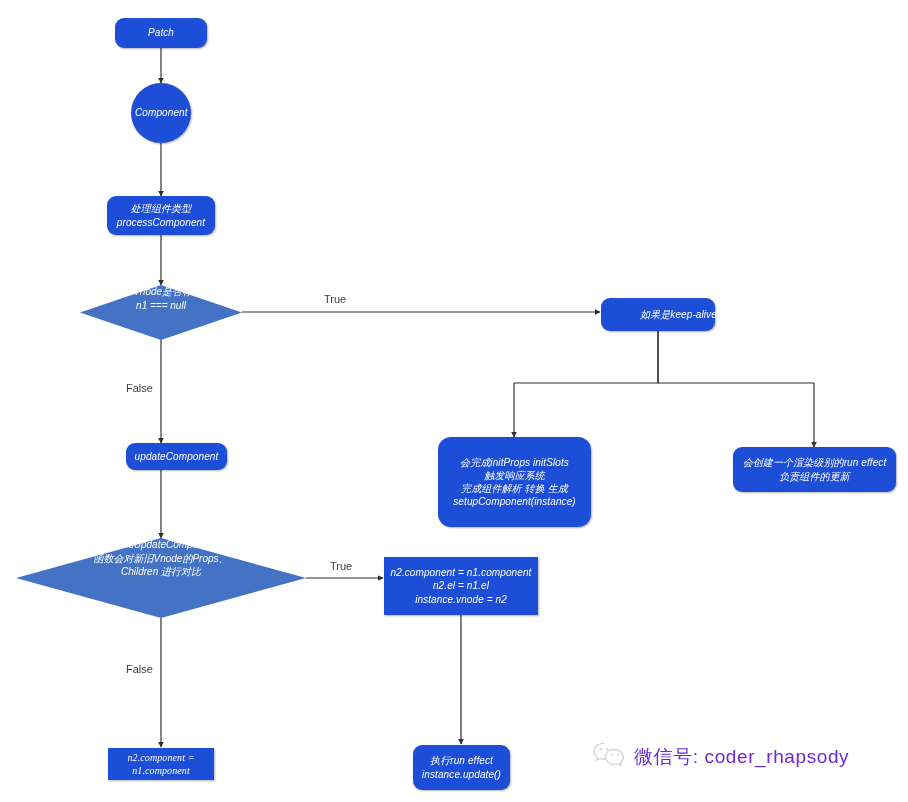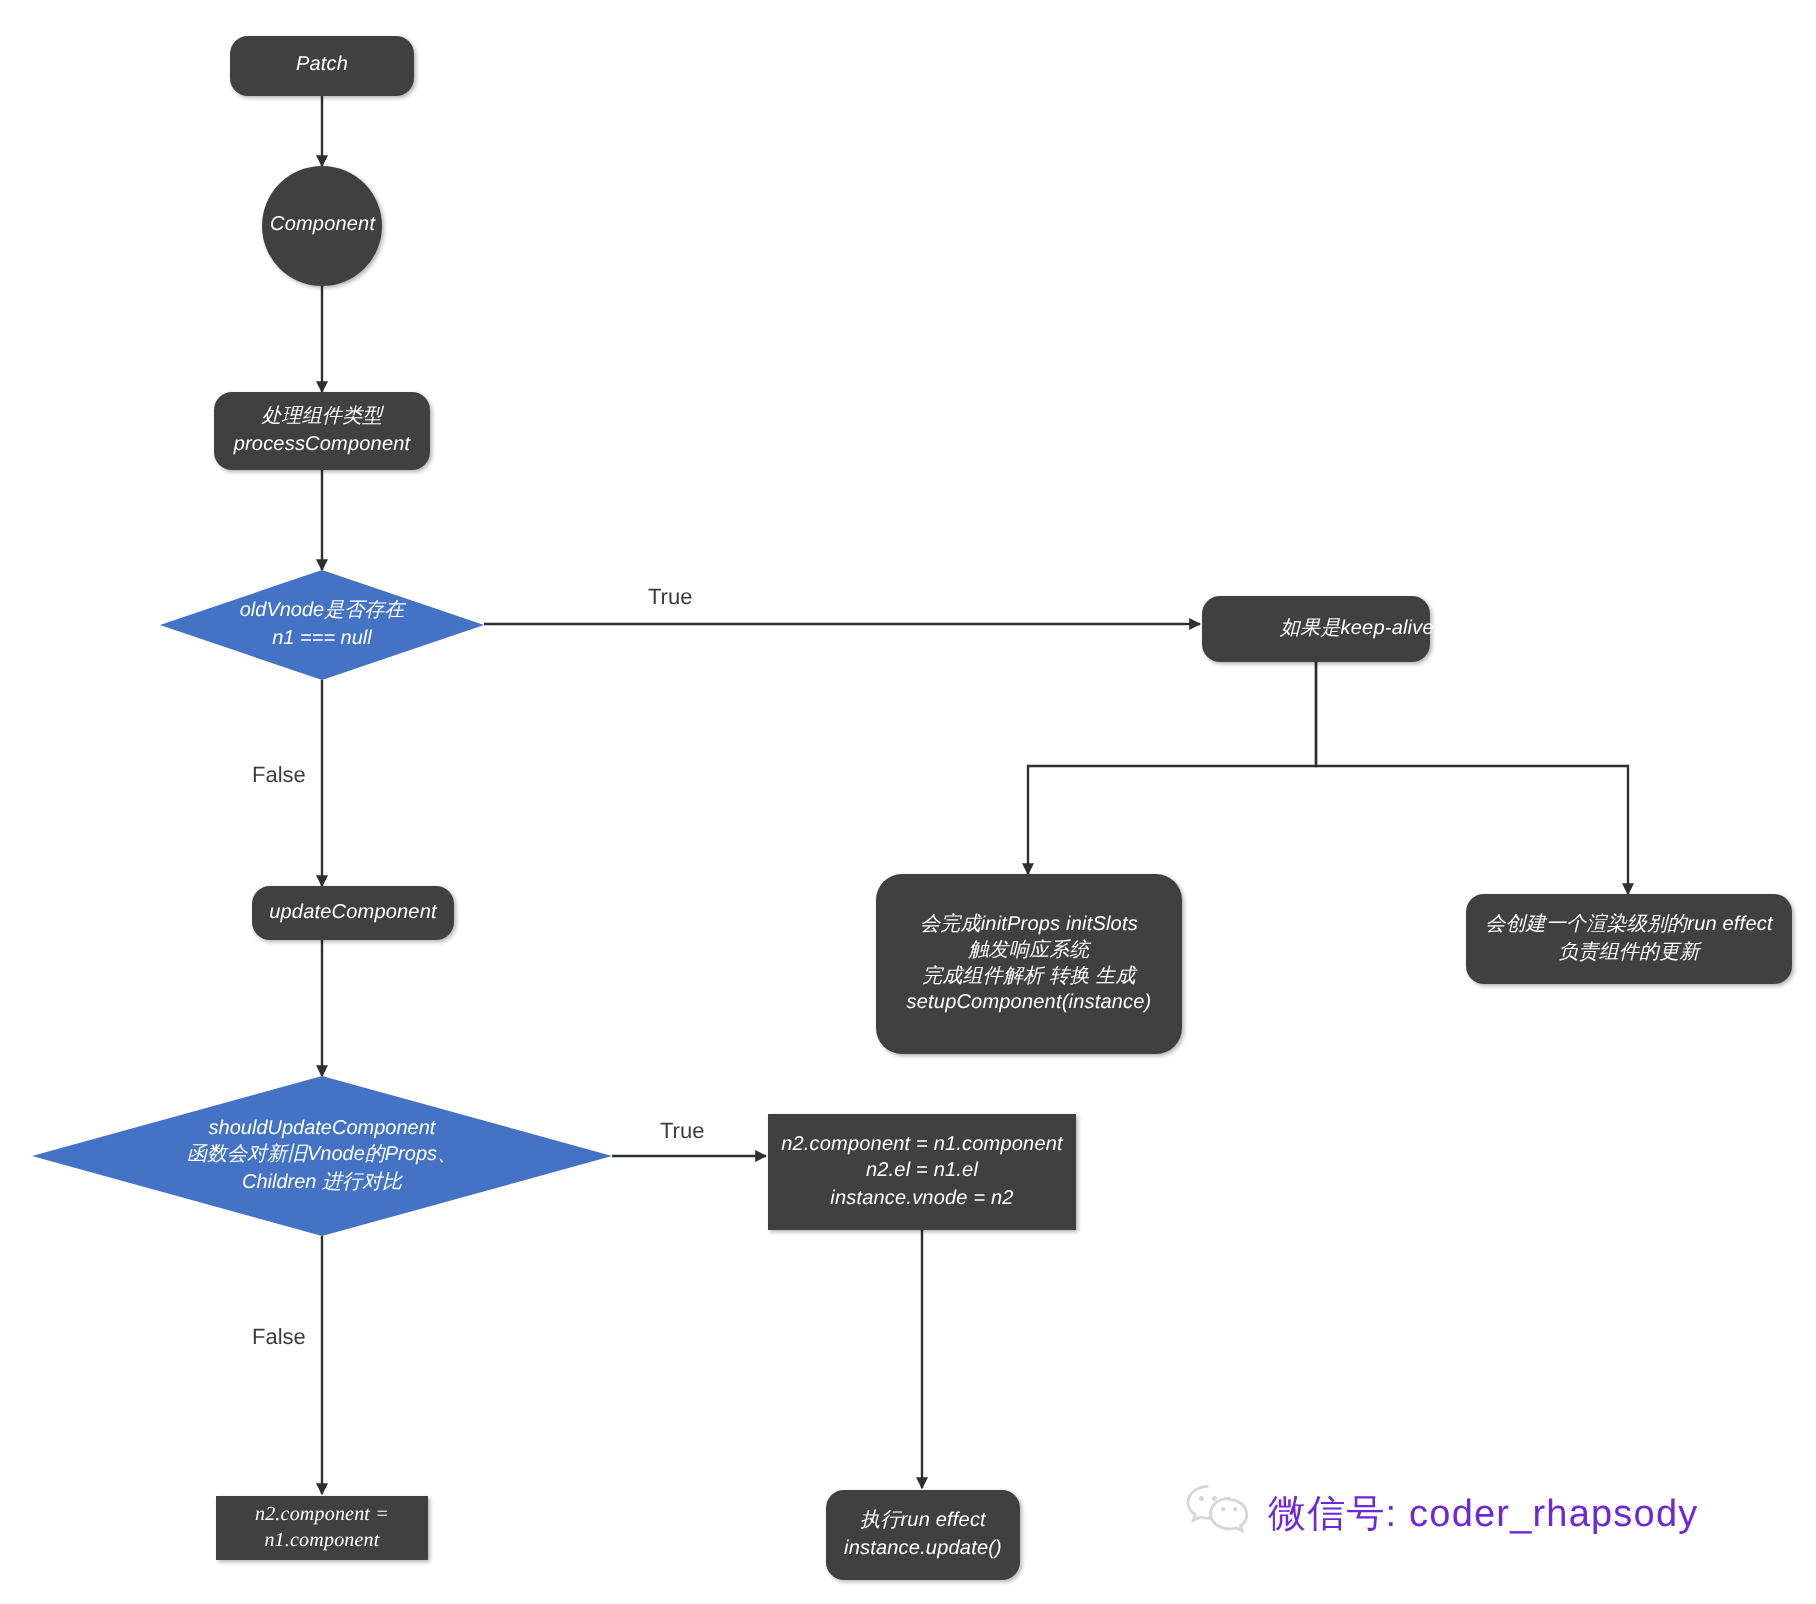--- a/index.html
+++ b/index.html
@@ -22,21 +22,21 @@
     position: absolute;
     left: 0;
     top: 0;
     width: 908px;
     height: 802px;
     pointer-events: none;
   }
   .node {
     position: absolute;
     box-sizing: border-box;
-    background: #404040;
+    background: #1d4ed8;
     color: #ffffff;
     display: flex;
     align-items: center;
     justify-content: center;
     text-align: center;
     font-style: italic;
     font-size: 10px;
     line-height: 1.32;
     letter-spacing: 0.1px;
     padding: 2px 4px;
@@ -44,21 +44,21 @@
   }
   .node .lines { width: 100%; }
   .node .ln { display: block; white-space: nowrap; }
   .rounded  { border-radius: 9px; }
   .rounded-lg { border-radius: 13px; }
   .rect     { border-radius: 0; }
   .circle   { border-radius: 50%; }
   .diamond {
     position: absolute;
     display: flex;
-    align-items: center;
+    align-items: flex-start;
     justify-content: center;
   }
   .diamond .dshape {
     position: absolute;
     left: 0; top: 0;
     width: 100%; height: 100%;
     background: #4472c4;
     -webkit-clip-path: polygon(50% 0%, 100% 50%, 50% 100%, 0% 50%);
     clip-path: polygon(50% 0%, 100% 50%, 50% 100%, 0% 50%);
   }

